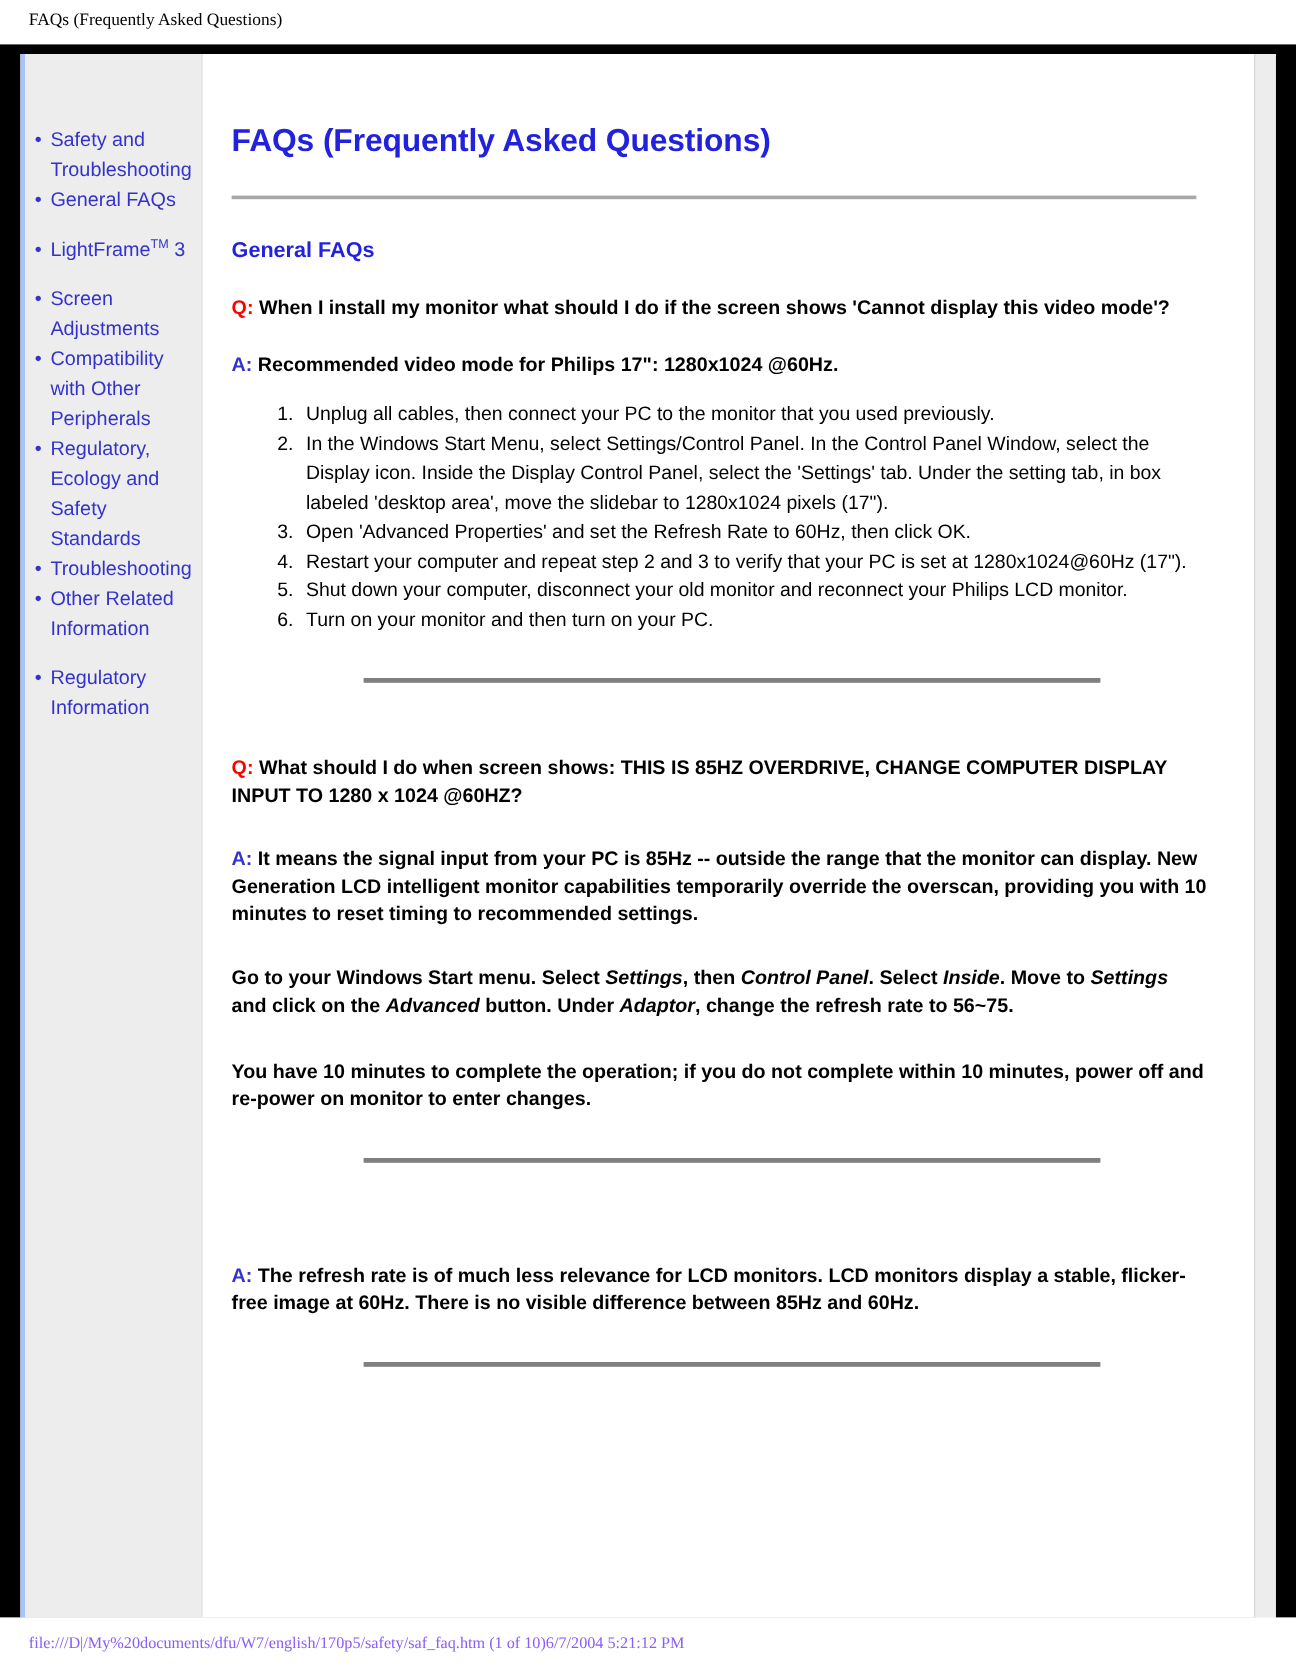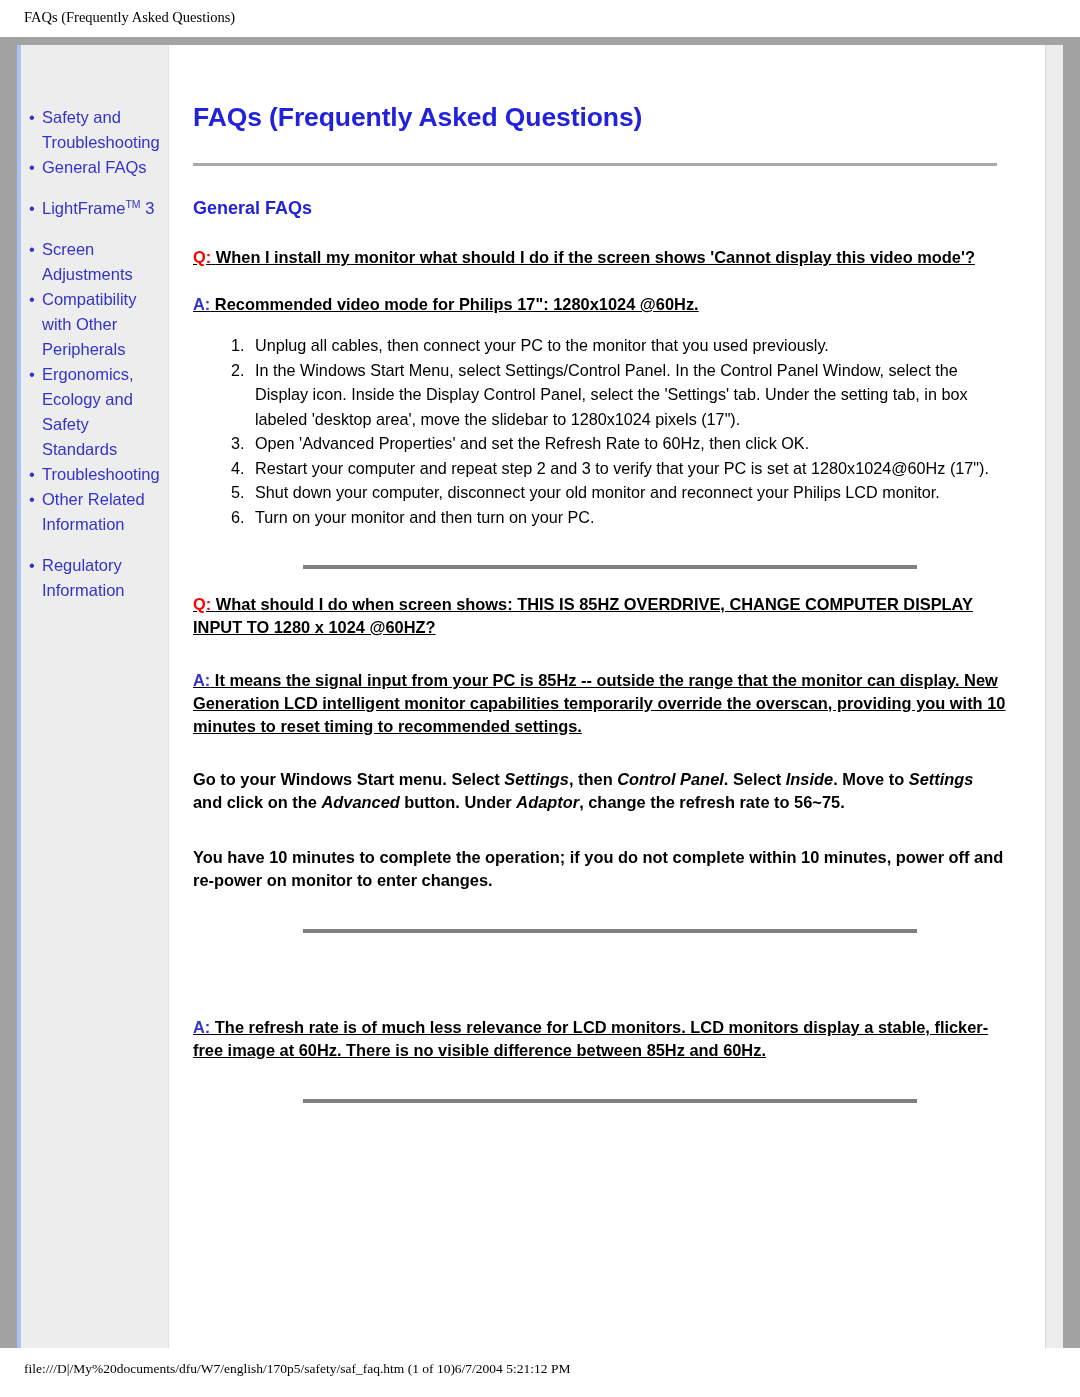--- a/index.html
+++ b/index.html
@@ -26,21 +26,21 @@
     background: #ffffff;
   }
 
   
   .page-frame {
     position: absolute;
     left: 0;
     top: 37px;
     width: 1080px;
     height: 1311px;
-    background: #a3a3a3;
+    background: #000000;
     box-sizing: border-box;
     padding: 8px 0 0 17px;
   }
 
   
   .page-canvas {
     position: relative;
     width: 1046px;
     height: 1303px;
     background: #ffffff;
@@ -133,21 +133,20 @@
   }
 
   .qa-block { margin-top: 27px; }
 
   .qa-line {
     font-size: 16.4px;
     font-weight: bold;
     line-height: 23px;
     color: #000000;
     margin: 0;
-    text-decoration: underline;
   }
   .qa-line + .qa-line { margin-top: 24px; }
 
   .marker-q { color: #ff0000; font-weight: bold; }
   .marker-a { color: #3333cc; font-weight: bold; }
 
   .steps {
     margin: 17px 0 0 0;
     padding-left: 56px;
     font-size: 16.2px;
@@ -184,39 +183,39 @@
     position: absolute;
     left: 0;
     top: 1348px;
     width: 1080px;
     height: 49px;
     background: #ffffff;
     padding: 13px 0 0 24px;
     box-sizing: border-box;
     font-family: "Liberation Serif", serif;
     font-size: 13.5px;
-    color: #000000;
+    color: #8b5cf6;
   }
 </style>
 </head>
 <body>
 
 <div class="print-header">FAQs (Frequently Asked Questions)</div>
 
 <div class="page-frame">
   <div class="page-canvas">
 
     <div class="sidebar">
       <ul class="nav-list">
         <li class="nav-item">Safety and Troubleshooting</li>
         <li class="nav-item">General FAQs</li>
         <li class="nav-item gap-before"><span>LightFrame</span><sup>TM</sup><span> 3</span></li>
         <li class="nav-item gap-before">Screen Adjustments</li>
         <li class="nav-item">Compatibility with Other Peripherals</li>
-        <li class="nav-item">Ergonomics, Ecology and Safety Standards</li>
+        <li class="nav-item">Regulatory, Ecology and Safety Standards</li>
         <li class="nav-item">Troubleshooting</li>
         <li class="nav-item">Other Related Information</li>
         <li class="nav-item gap-before">Regulatory Information</li>
       </ul>
     </div>
 
     <div class="content">
       <div class="content-inner">
 
         <h1 class="page-title">FAQs (Frequently Asked Questions)</h1>
@@ -232,21 +231,21 @@
             <li>In the Windows Start Menu, select Settings/Control Panel. In the Control Panel Window, select the Display icon. Inside the Display Control Panel, select the 'Settings' tab. Under the setting tab, in box labeled 'desktop area', move the slidebar to 1280x1024 pixels (17").</li>
             <li>Open 'Advanced Properties' and set the Refresh Rate to 60Hz, then click OK.</li>
             <li>Restart your computer and repeat step 2 and 3 to verify that your PC is set at 1280x1024@60Hz (17").</li>
             <li>Shut down your computer, disconnect your old monitor and reconnect your Philips LCD monitor.</li>
             <li>Turn on your monitor and then turn on your PC.</li>
           </ol>
         </div>
 
         <div class="rule-section"></div>
 
-        <div class="qa-block" style="margin-top:24px;">
+        <div class="qa-block" style="margin-top:60px;">
           <p class="qa-line"><span class="marker-q">Q:</span> <span>What should I do when screen shows: THIS IS 85HZ OVERDRIVE, CHANGE COMPUTER DISPLAY INPUT TO 1280 x 1024 @60HZ?</span></p>
           <p class="qa-line" style="margin-top:30px;"><span class="marker-a">A:</span> <span>It means the signal input from your PC is 85Hz -- outside the range that the monitor can display. New Generation LCD intelligent monitor capabilities temporarily override the overscan, providing you with 10 minutes to reset timing to recommended settings.</span></p>
           <p class="plain-line" style="margin-top:30px;">
             <span>Go to your Windows Start menu. Select </span><em>Settings</em><span>, then </span><em>Control Panel</em><span>. Select </span><em>Inside</em><span>. Move to </span><em>Settings</em><span> and click on the </span><em>Advanced</em><span> button. Under </span><em>Adaptor</em><span>, change the refresh rate to 56~75.</span>
           </p>
           <p class="plain-line" style="margin-top:32px;">You have 10 minutes to complete the operation; if you do not complete within 10 minutes, power off and re-power on monitor to enter changes.</p>
         </div>
 
         <div class="rule-section" style="margin-top:37px;"></div>
 

